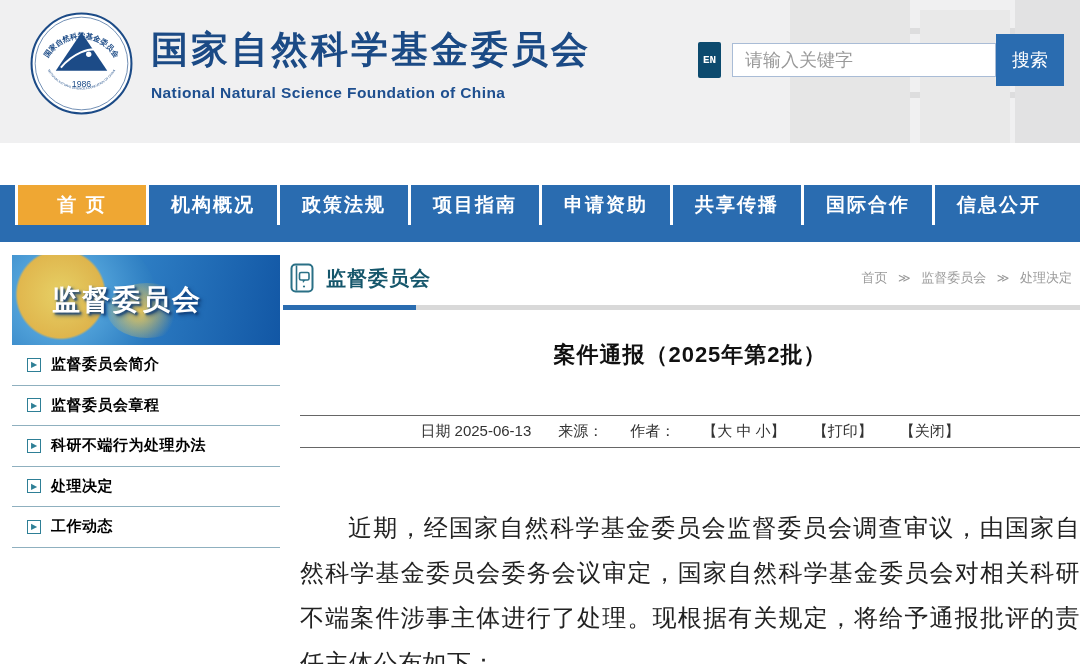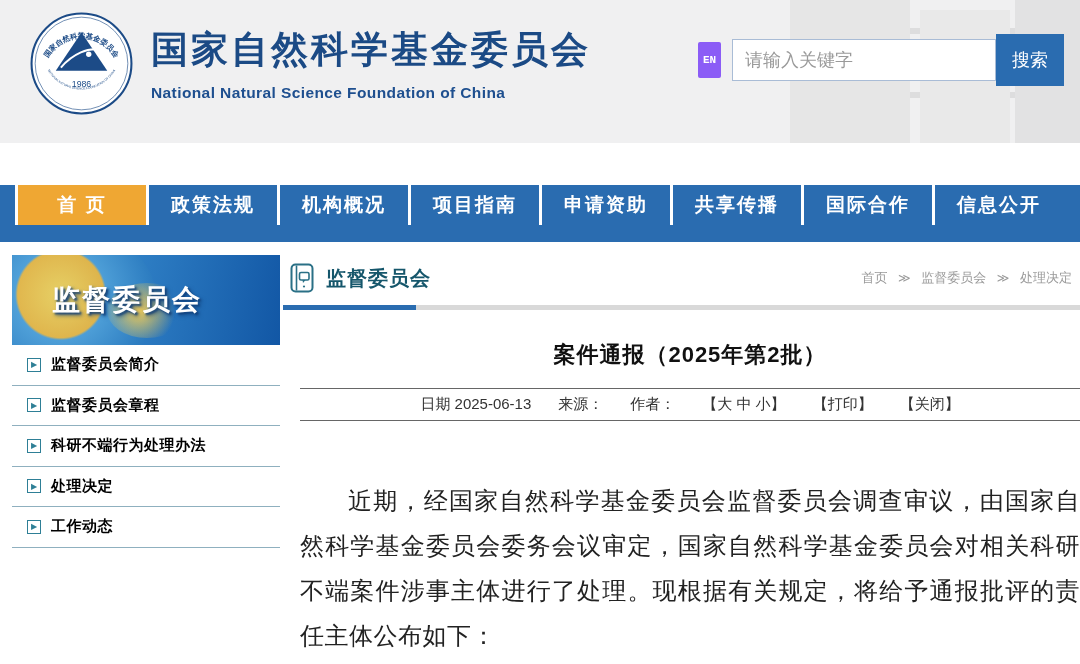--- a/index.html
+++ b/index.html
@@ -26,26 +26,26 @@
   .seal { width:103px; height:103px; }
   .titles { margin-left:18px; }
   .site-title-cn {
     font-size:37px; font-weight:bold; color:#1b4a85; letter-spacing:3px; white-space:nowrap;
   }
   .site-title-en {
     margin-top:9px; font-size:15.5px; font-weight:bold; color:#1e4f8f; letter-spacing:.4px;
   }
   .search-area { position:absolute; left:698px; top:34px; display:flex; align-items:center; }
   .en-btn {
-    width:23px; height:36px; background:#8b5cf6; color:#fff; font-size:11px; font-weight:bold;
+    width:23px; height:36px; background:#0c4a6e; color:#fff; font-size:11px; font-weight:bold;
     display:flex; align-items:center; justify-content:center; border-radius:2px;
     margin-right:11px; cursor:pointer; font-family:"Liberation Mono","DejaVu Sans Mono",monospace;
   }
   .search-input {
-    width:264px; height:42px; border:1px solid #a9bcd6; background:#fff;
+    width:264px; height:34px; border:1px solid #a9bcd6; background:#fff;
     font-size:18px; padding:0 12px; color:#333; outline:none;
   }
   .search-input::placeholder { color:#9a9a9a; }
   .search-btn {
     width:68px; height:52px; background:#2a6cb0; color:#fff; border:none;
     font-size:18px; cursor:pointer; font-family:Liberation Mono, monospace;
   }
   
   .nav-gap { height:42px; background:#ffffff; }
   .main-nav { display:flex; height:57px; background:#2a6cb0; }
@@ -103,21 +103,21 @@
   .rule { display:flex; height:5px; margin-top:4px; }
   .rule-blue { width:133px; background:#2a6cb0; }
   .rule-gray { flex:1; background:#d9d9d9; }
   
   .article { padding:0 0 0 17px; }
   .article-title {
     margin-top:30px; text-align:center; font-size:22px; font-weight:bold; color:#111;
     letter-spacing:1px;
   }
   .meta-row {
-    margin-top:18px; height:33px; border-top:1px solid #666; border-bottom:1px solid #666;
+    margin-top:45px; height:33px; border-top:1px solid #666; border-bottom:1px solid #666;
     display:flex; align-items:center; justify-content:center; gap:27px;
     font-size:15px; color:#333;
   }
   .meta-row .ctl { cursor:pointer; }
   .article-body {
     margin-top:57px; font-size:24px; line-height:45px; color:#222;
     text-indent:2em; text-align:justify; letter-spacing:.5px;
   }
 </style>
 </head>
@@ -156,22 +156,22 @@
     <input class="search-input" type="text" placeholder="请输入关键字" style="">
     <button class="search-btn">搜索</button>
   </div>
 </header>
 
 <div class="nav-gap"></div>
 
 <nav class="main-nav">
   <div class="nav-lead"></div>
   <div class="nav-tab active">首 页</div>
+  <div class="nav-tab">机构概况</div>
   <div class="nav-tab">政策法规</div>
-  <div class="nav-tab">机构概况</div>
   <div class="nav-tab">项目指南</div>
   <div class="nav-tab">申请资助</div>
   <div class="nav-tab">共享传播</div>
   <div class="nav-tab">国际合作</div>
   <div class="nav-tab">信息公开</div>
   <div class="nav-fill"></div>
 </nav>
 
 <div class="content-wrap">
 

